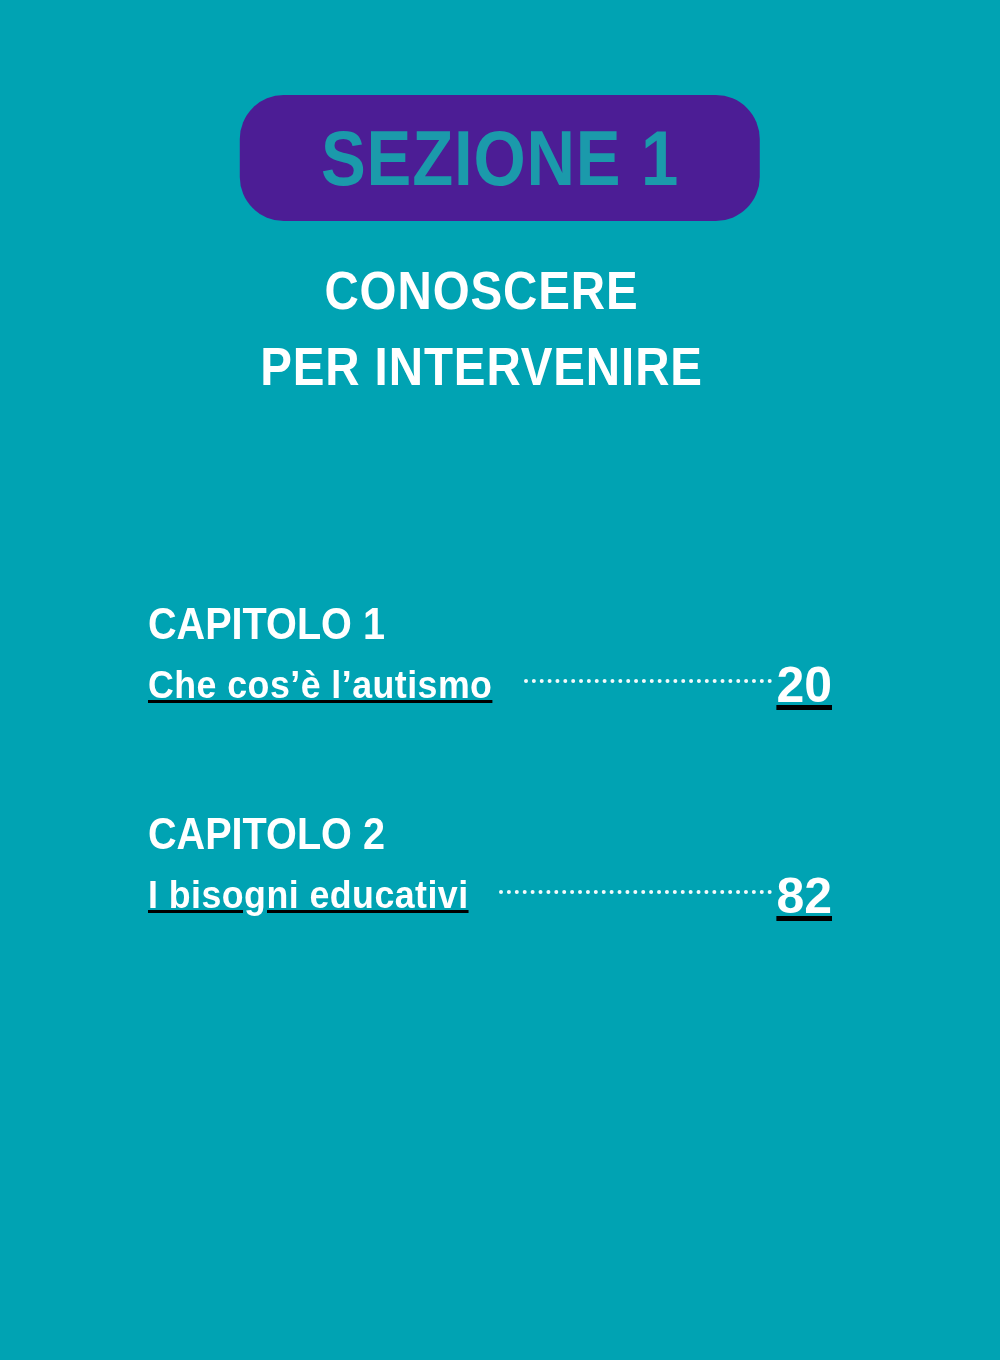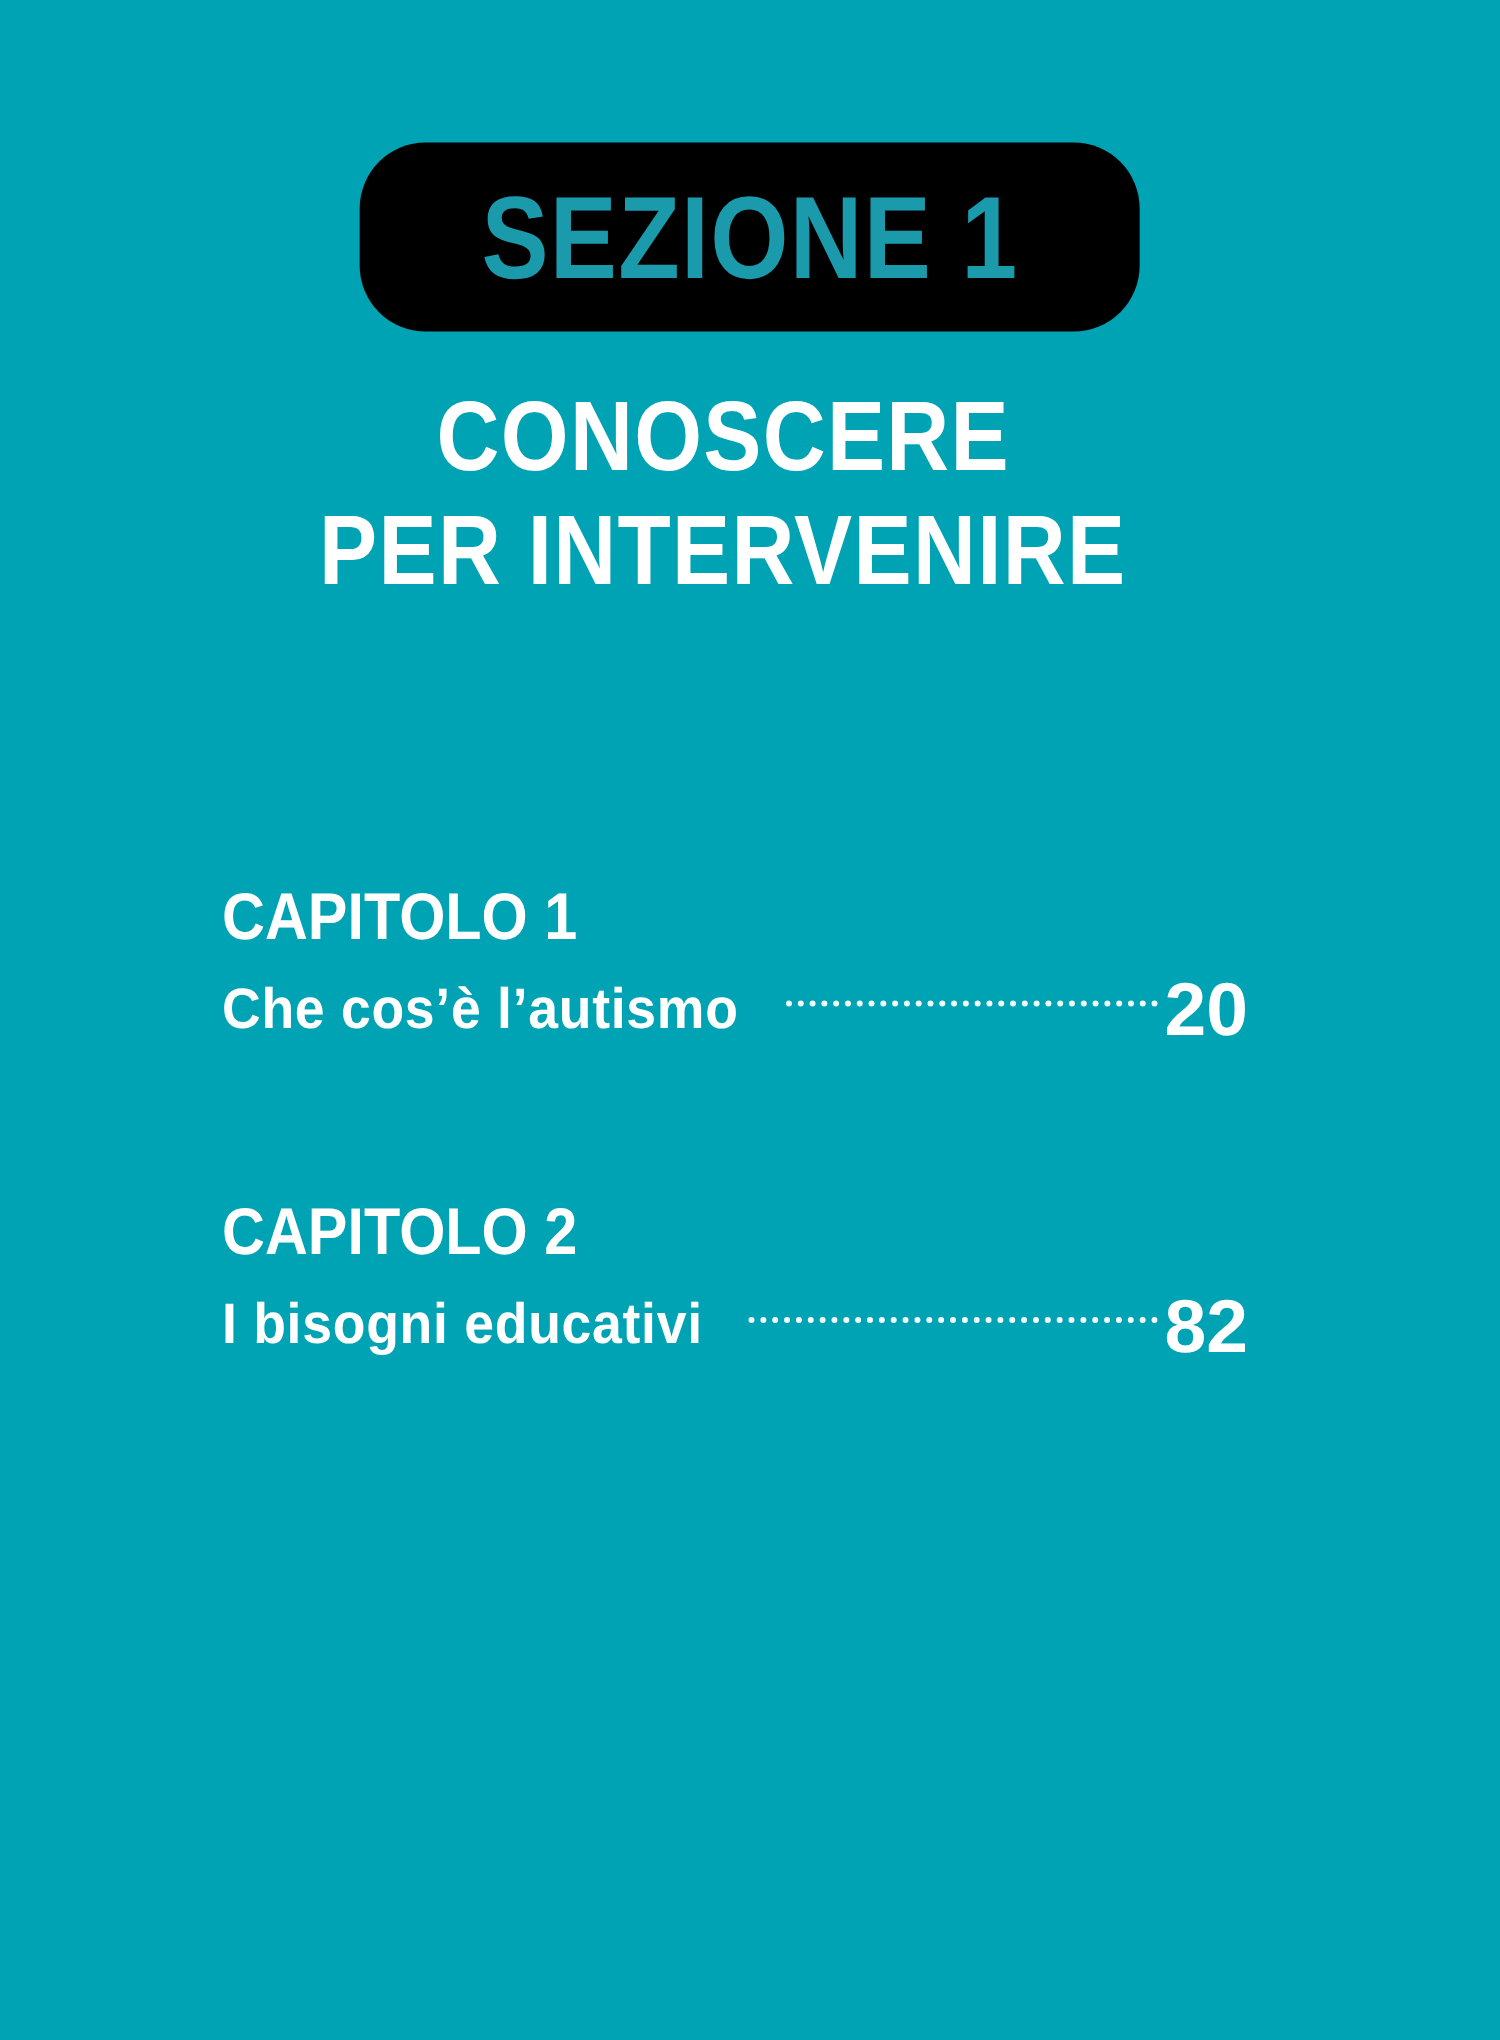--- a/index.html
+++ b/index.html
@@ -16,21 +16,21 @@
   .page {
     width: 1000px;
     height: 1360px;
     position: relative;
   }
   .badge {
     position: absolute;
     top: 95px;
     left: 50%;
     transform: translateX(-50%);
-    background: #000000;
+    background: #4c1d95;
     border-radius: 44px;
     padding: 24px 52px;
     display: flex;
     align-items: center;
     justify-content: center;
   }
   .badge-label {
     display: inline-block;
     color: #1b9aab;
     font-size: 78px;
@@ -42,35 +42,36 @@
     white-space: nowrap;
   }
   .main-title {
     position: absolute;
     top: 252px;
     left: 0;
     width: 964px;
     text-align: center;
     color: #ffffff;
     font-weight: bold;
-    font-size: 66px;
+    font-size: 54px;
     line-height: 76px;
     letter-spacing: 1px;
   }
   .main-title .line {
     display: inline-block;
     transform: scaleX(0.88);
     transform-origin: center;
     white-space: nowrap;
   }
   .chapters {
     position: absolute;
-    top: 588px;
+    top: 600px;
     left: 148px;
     right: 168px;
+    text-decoration: underline;
   }
   .chapter {
     margin-bottom: 96px;
   }
   .chapter-heading {
     display: inline-block;
     color: #ffffff;
     font-size: 44px;
     font-weight: bold;
     line-height: 1.1;

